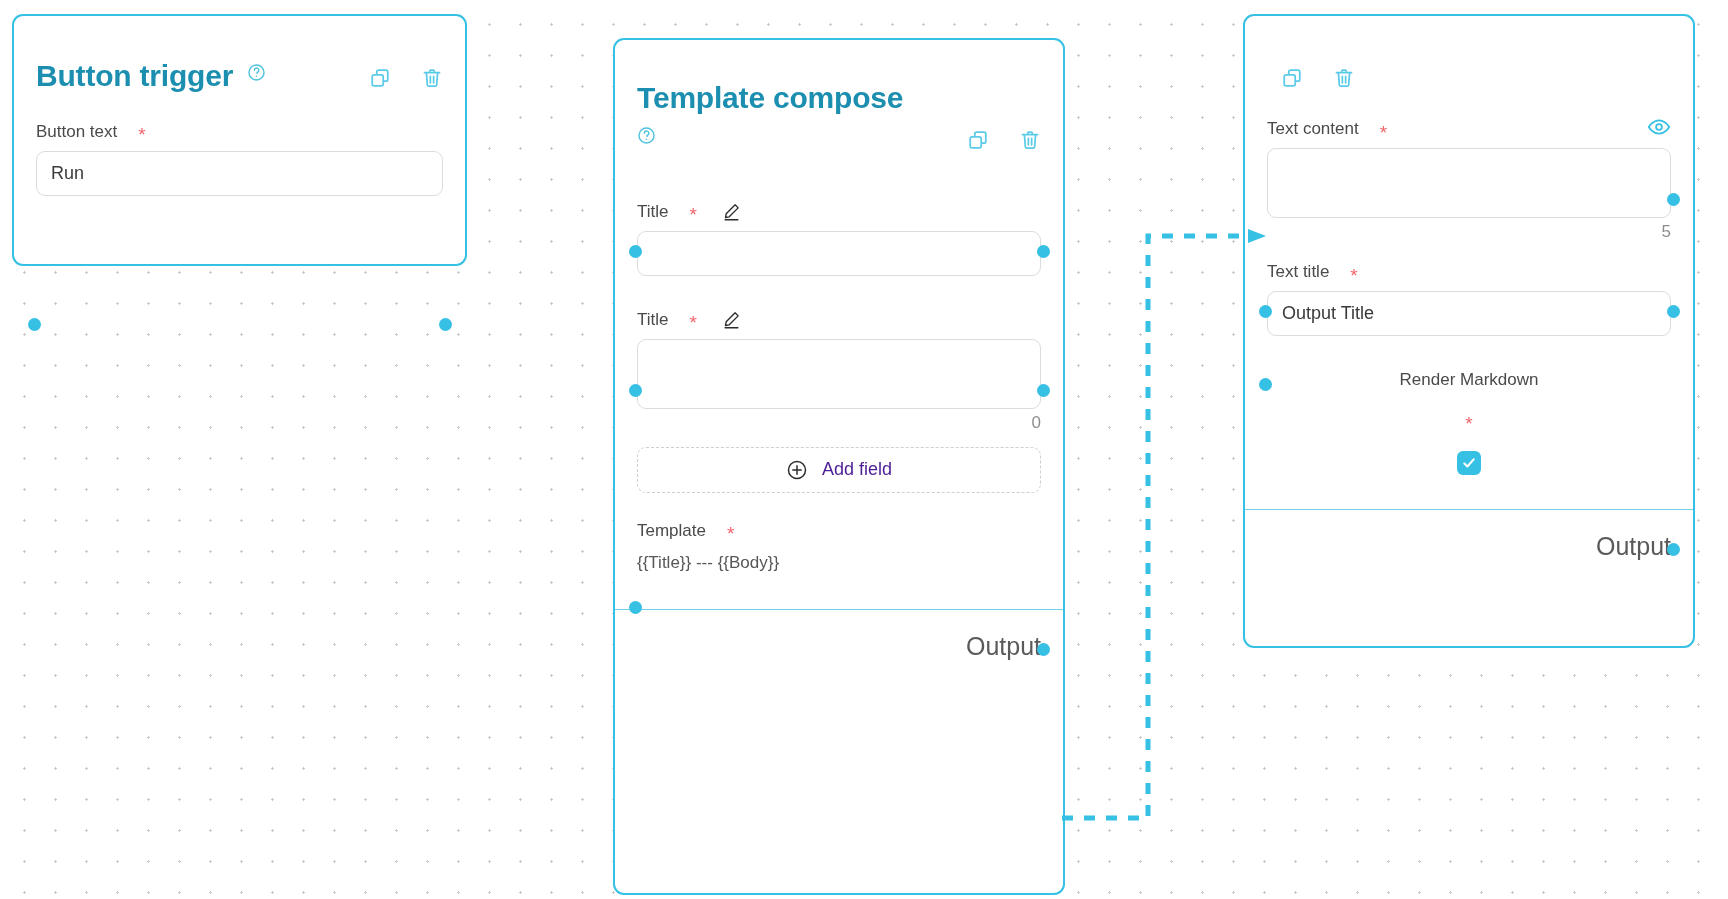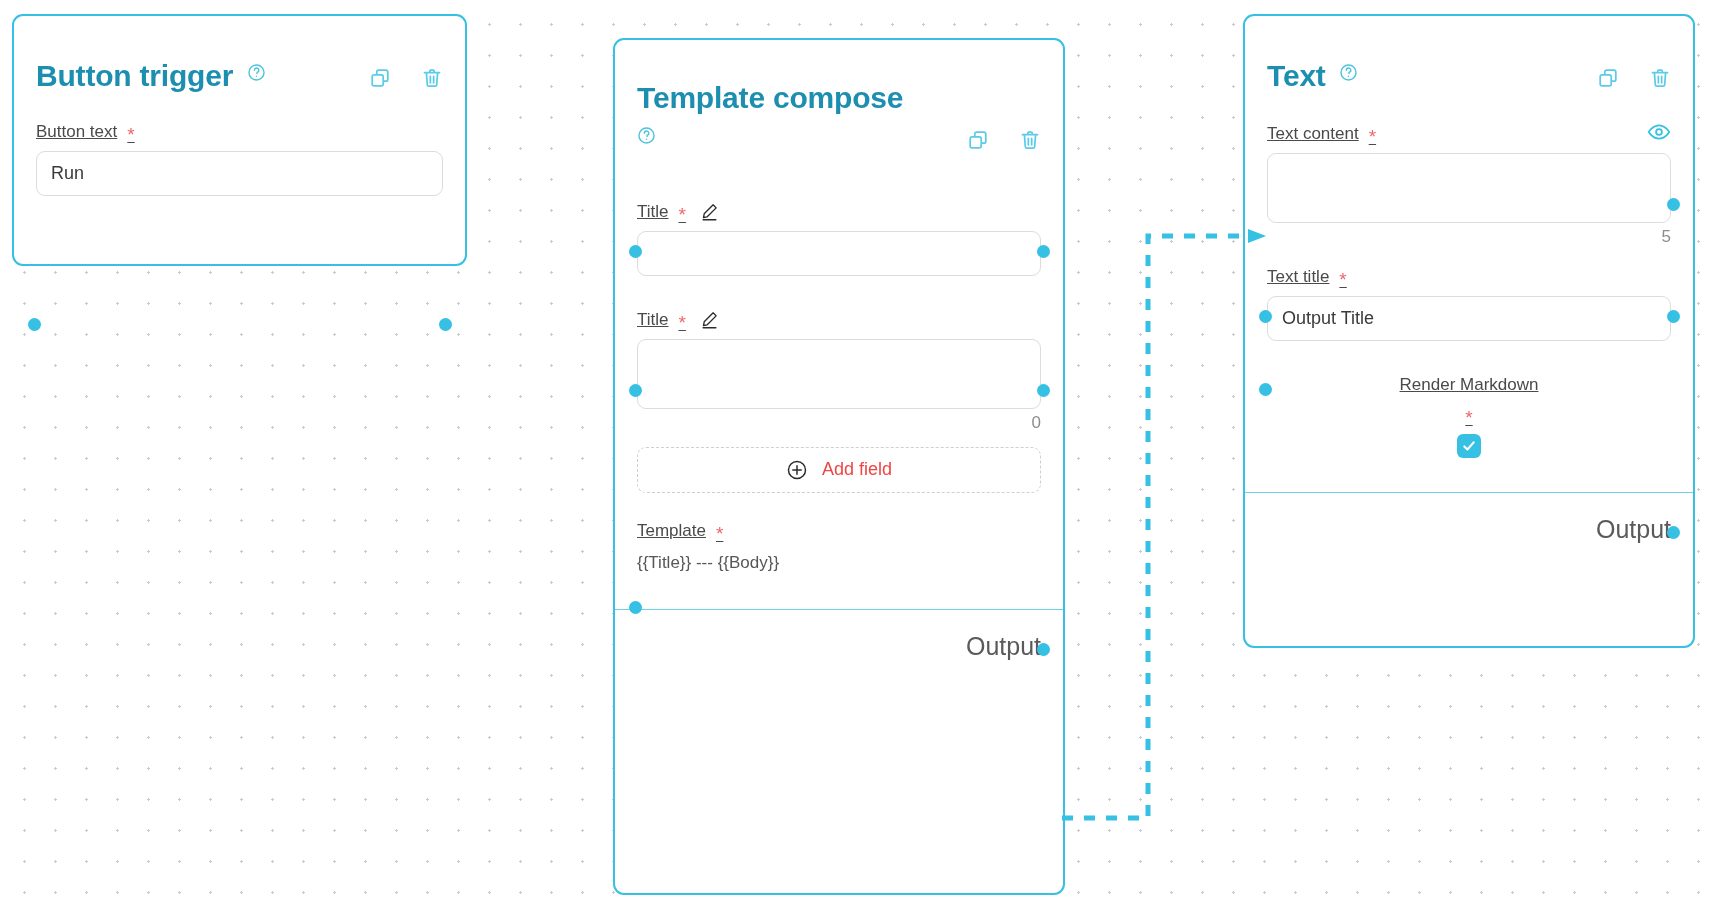--- a/index.html
+++ b/index.html
@@ -58,23 +58,22 @@
   .icon-btn { display: block; line-height: 0; cursor: pointer; }
 
   
   .field { position: relative; }
   .flabel {
     font-size: 17px;
     color: #4a4a4a;
     font-weight: 400;
     display: flex;
     align-items: center;
-    gap: 10px;
+    gap: 21px;
     margin-bottom: 9px;
-    text-decoration: underline;
   }
   .req { color: #f0646a; font-size: 19px; line-height: 1; position: relative; top: 3px; }
   .pencil { line-height: 0; margin-left: 4px; cursor: pointer; }
 
   .input {
     width: 100%;
     border: 1px solid #dcdcdc;
     border-radius: 9px;
     background: #fff;
     font-size: 18px;
@@ -101,21 +100,21 @@
     font-size: 17px;
     color: #8d8d8d;
     margin-top: 4px;
   }
   .dashed-btn {
     width: 100%;
     border: 1.5px dashed #cfcfcf;
     border-radius: 9px;
     background: #fff;
     font-size: 18px;
-    color: #ef4444;
+    color: #4c1d95;
     font-family: "Liberation Sans", sans-serif;
     padding: 11px 10px;
     display: flex;
     align-items: center;
     justify-content: center;
     gap: 14px;
     cursor: pointer;
   }
   .tmpl-value {
     font-size: 17px;
@@ -306,30 +305,20 @@
 
     <div class="out-sep" style="margin-top:36px;"></div>
     <div class="field">
       <div class="out-row">Output</div>
       <div class="port right" style="top:33px;"></div>
     </div>
   </div>
 
   <div class="node" id="node-text">
     <div class="node-head">
-      <div class="node-title-wrap">
-        <span class="node-title">Text</span>
-        <span class="help-icon">
-          <svg width="19" height="19" viewBox="0 0 24 24" fill="none" stroke="#4fc3dd" stroke-width="1.8">
-            <circle cx="12" cy="12" r="9.5"></circle>
-            <path d="M9.3 9.1a2.8 2.8 0 1 1 3.4 2.7v1.6" stroke-linecap="round"></path>
-            <circle cx="12" cy="16.6" r="0.95" fill="#4fc3dd" stroke="none"></circle>
-          </svg>
-        </span>
-      </div>
       <div class="head-actions">
         <span class="icon-btn">
           <svg width="22" height="22" viewBox="0 0 24 24" fill="none" stroke="#5ccbe7" stroke-width="1.9">
             <rect x="8.5" y="3.5" width="12" height="12" rx="2"></rect>
             <rect x="3.5" y="8.5" width="12" height="12" rx="2" fill="#ffffff"></rect>
           </svg>
         </span>
         <span class="icon-btn">
           <svg width="22" height="22" viewBox="0 0 24 24" fill="none" stroke="#5ccbe7" stroke-width="1.9">
             <path d="M3.8 6.2h16.4" stroke-linecap="round"></path>

